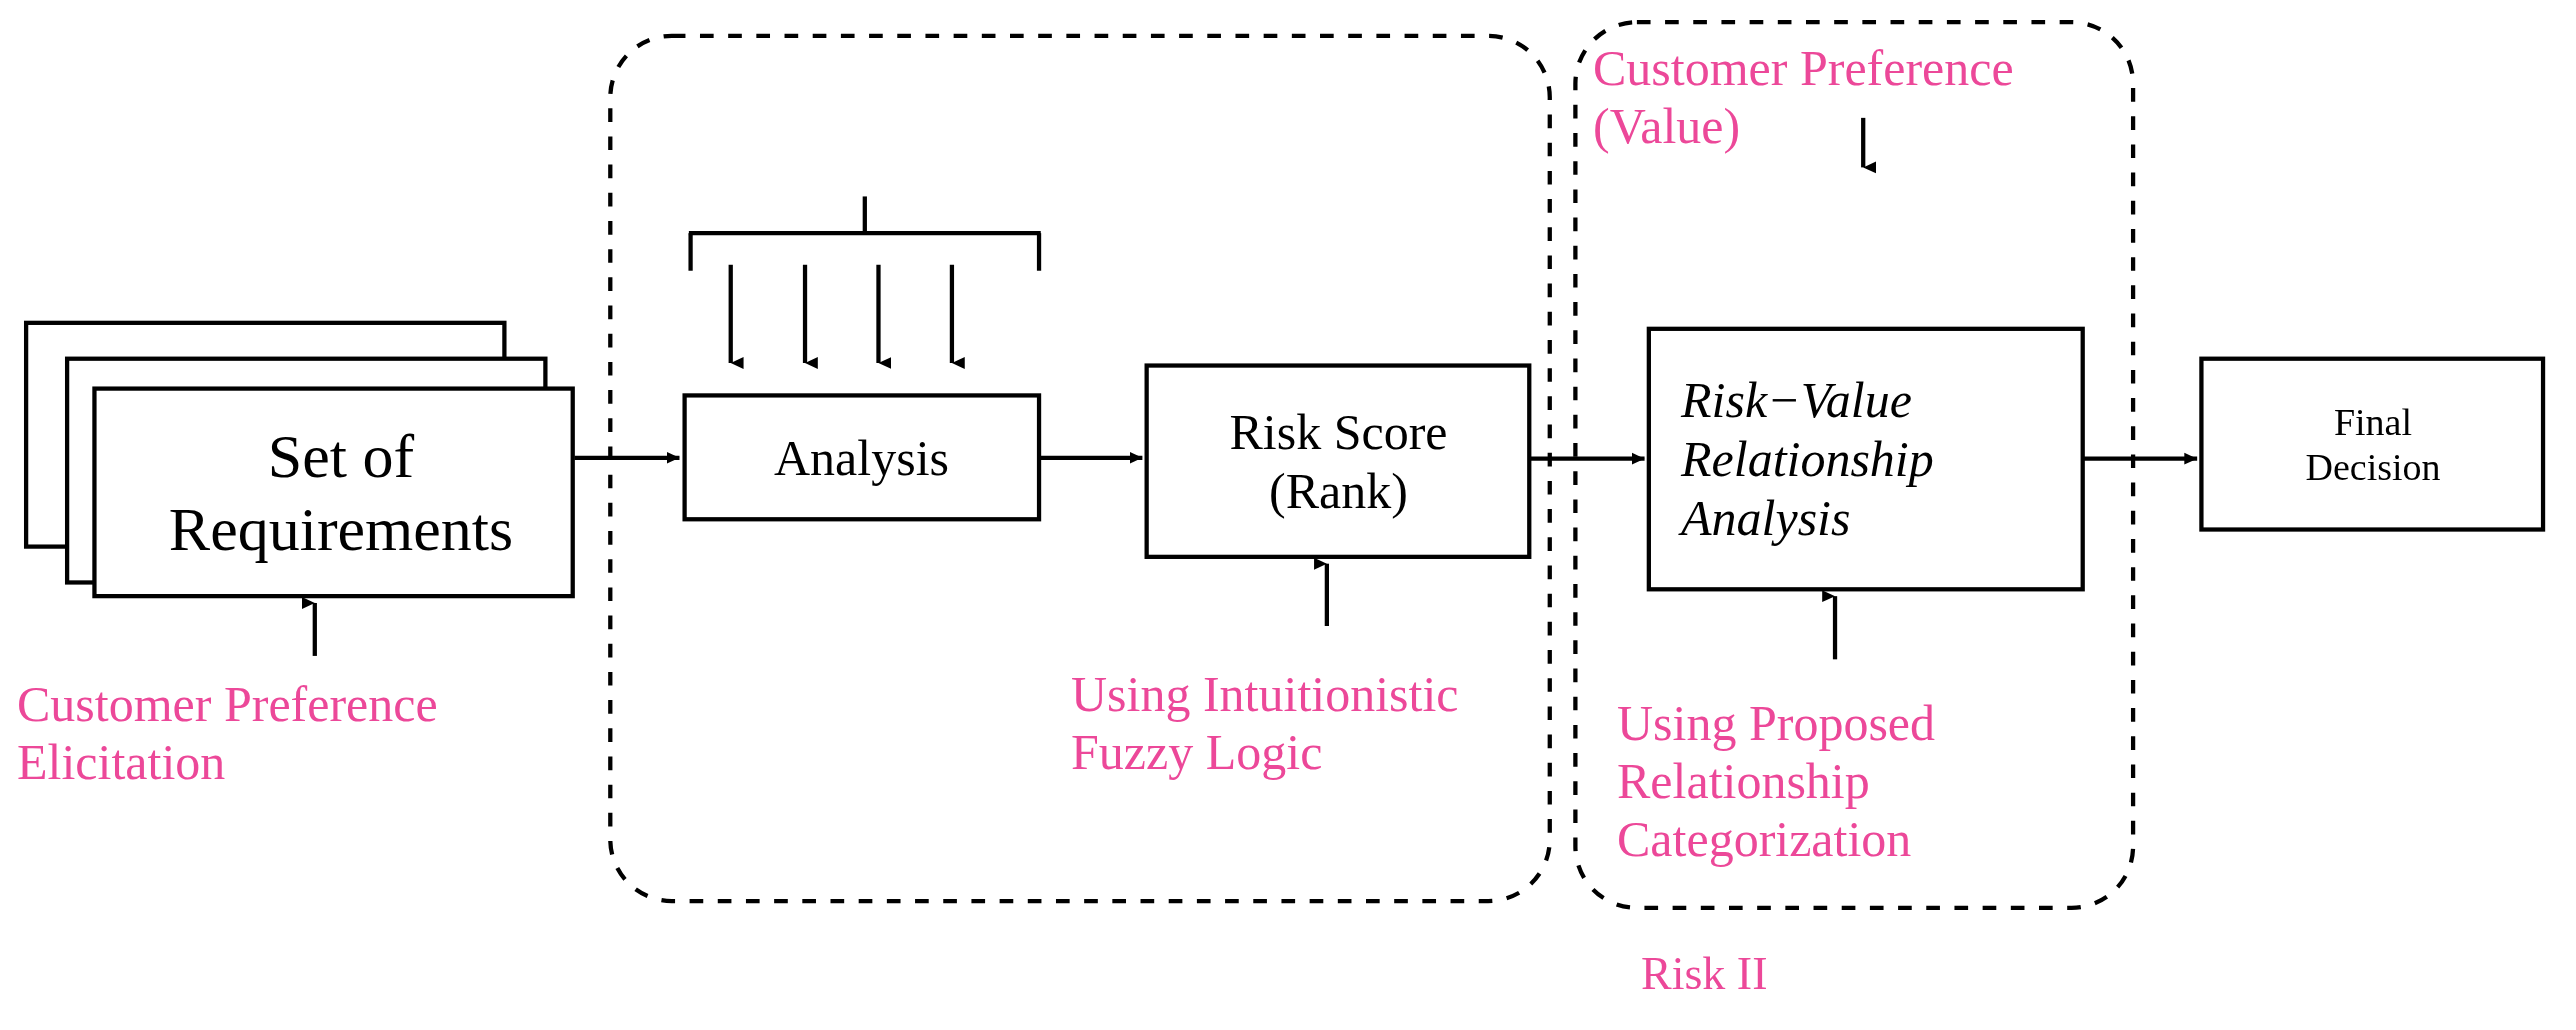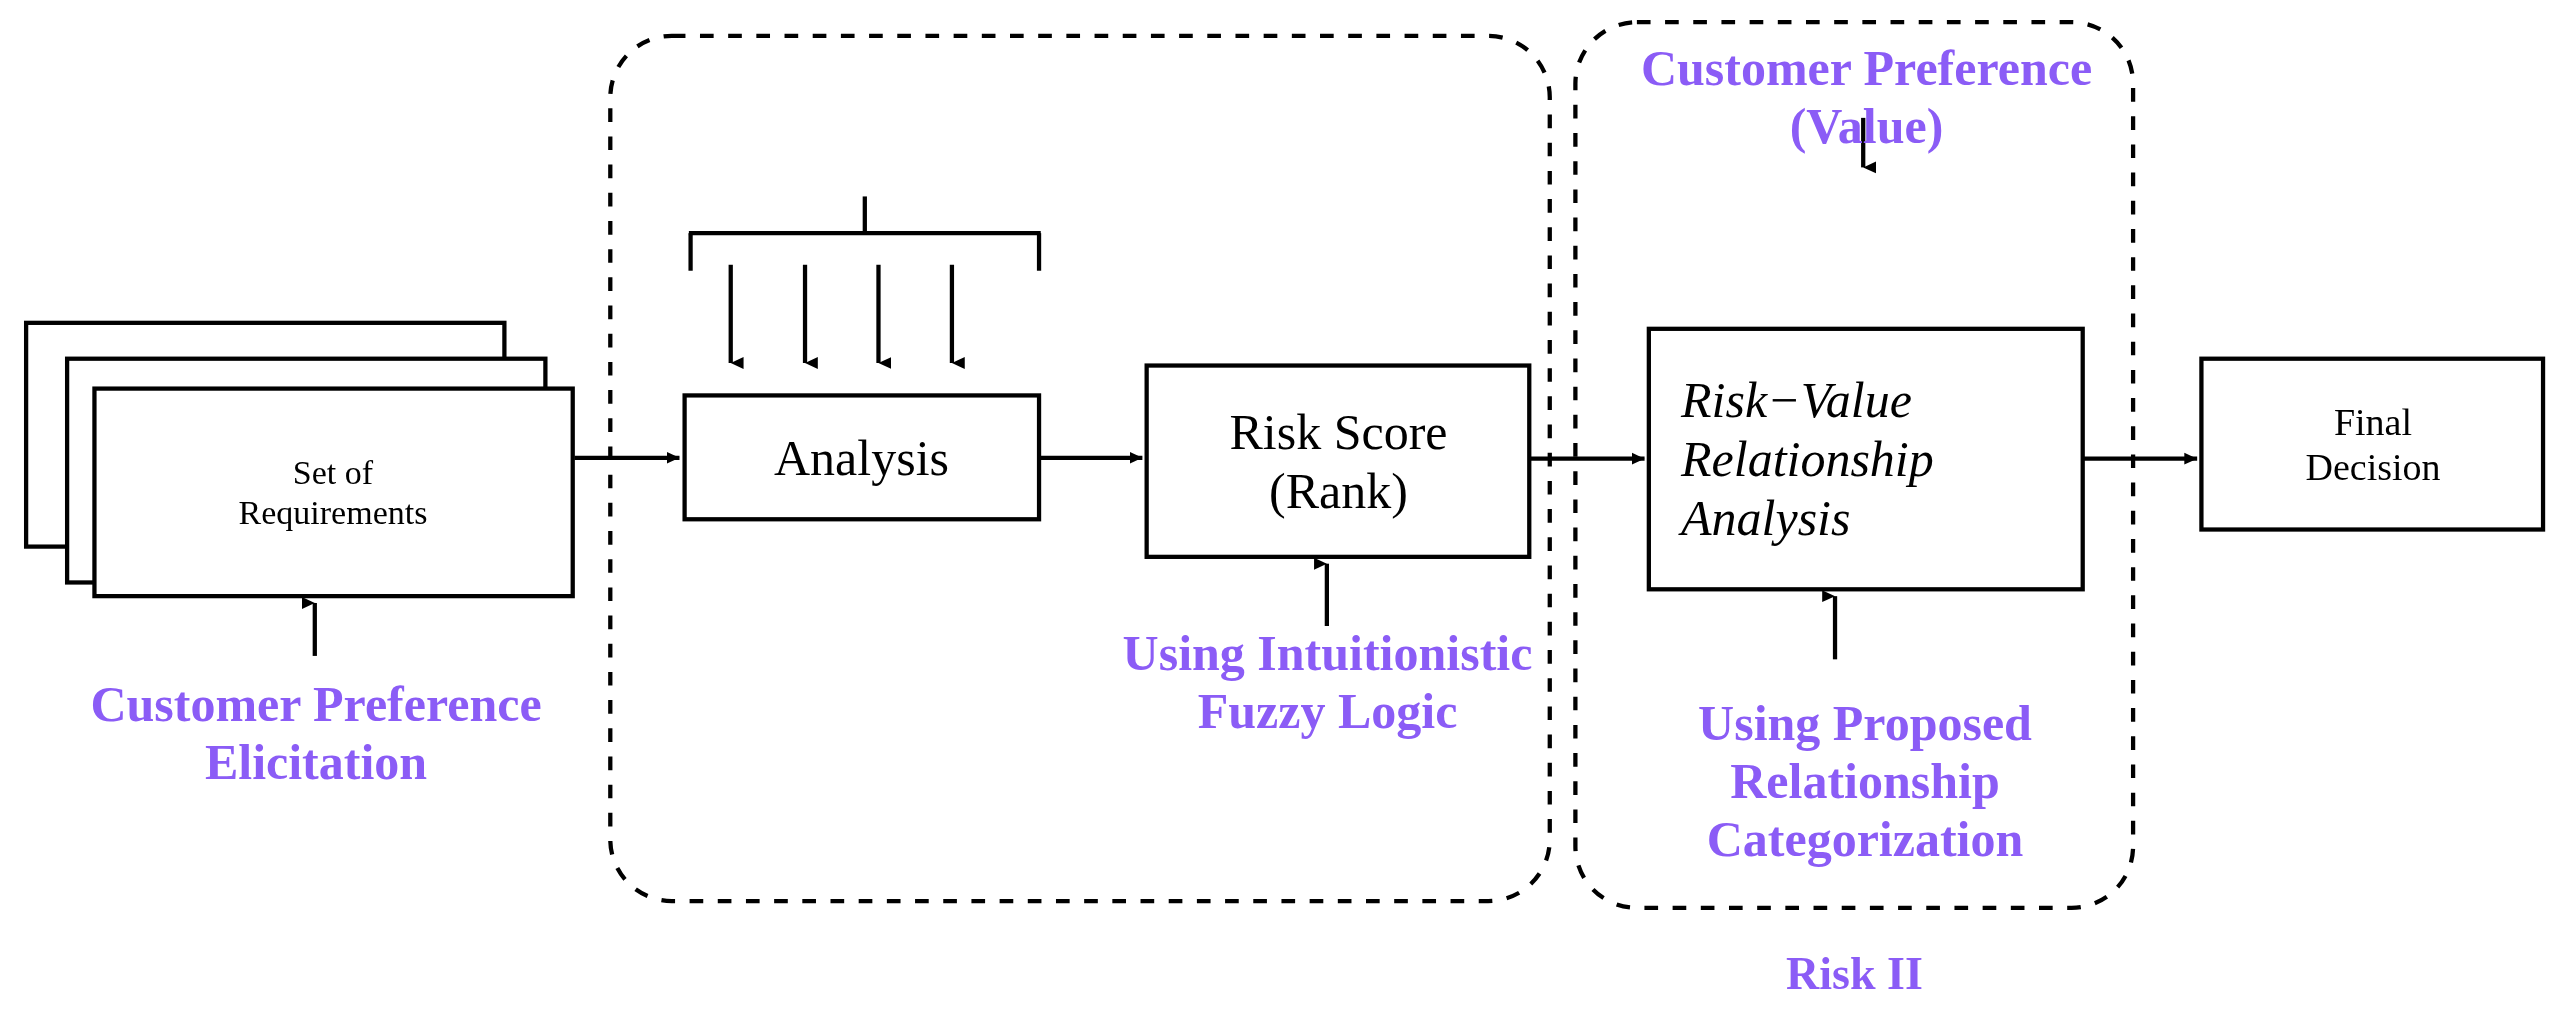--- a/index.html
+++ b/index.html
@@ -18,25 +18,24 @@
   }
   .svg-layer {
     position: absolute;
     left: 0;
     top: 0;
     width: 2576px;
     height: 1030px;
   }
   .lbl {
     position: absolute;
-    text-align: center;
     line-height: 1.16;
-    color: #8b5cf6;
+    color: #ec4899;
     white-space: pre-line;
-    font-weight: 700;
+    font-weight: 400;
   }
   .boxtext {
     position: absolute;
     display: flex;
     align-items: center;
     justify-content: center;
     text-align: center;
     line-height: 1.18;
     white-space: pre-line;
   }
@@ -140,33 +139,33 @@
 
     <g>
       <line x1="2438" y1="537" x2="2572" y2="537" stroke="#000" stroke-width="5" marker-end="url(#arrowR)"></line>
     </g>
 
     <g>
       <rect x="2577" y="420" width="400" height="200" fill="#fff" stroke="#000" stroke-width="5"></rect>
     </g>
   </svg>
 
-  <div class="boxtext" style="left:94px; top:389px; width:478px; height:208px; font-size:34px;">Set of
+  <div class="boxtext" style="left:102px; top:389px; width:478px; height:208px; font-size:62px;">Set of
 Requirements</div>
 
   <div class="lbl" style="left:17px; top:675px; width:598px; font-size:50px;">Customer Preference
 Elicitation</div>
 
 
   <div class="boxtext" style="left:684px; top:396px; width:355px; height:124px; font-size:50px;">Analysis</div>
 
   <div class="boxtext" style="left:1147px; top:366px; width:383px; height:191px; font-size:50px;">Risk Score
 (Rank)</div>
 
-  <div class="lbl" style="left:1071px; top:624px; width:513px; font-size:50px;">Using Intuitionistic
+  <div class="lbl" style="left:1071px; top:665px; width:513px; font-size:50px;">Using Intuitionistic
 Fuzzy Logic</div>
 
   <div class="lbl" style="left:1593px; top:39px; width:547px; font-size:50px;">Customer Preference
 (Value)</div>
 
   <div class="boxtext left" style="left:1649px; top:329px; width:434px; height:261px; padding-left:32px; box-sizing:border-box; font-size:50px;font-style:italic;">Risk−Value
 Relationship
 Analysis</div>
 
   <div class="lbl" style="left:1617px; top:694px; width:496px; font-size:50px;">Using Proposed

